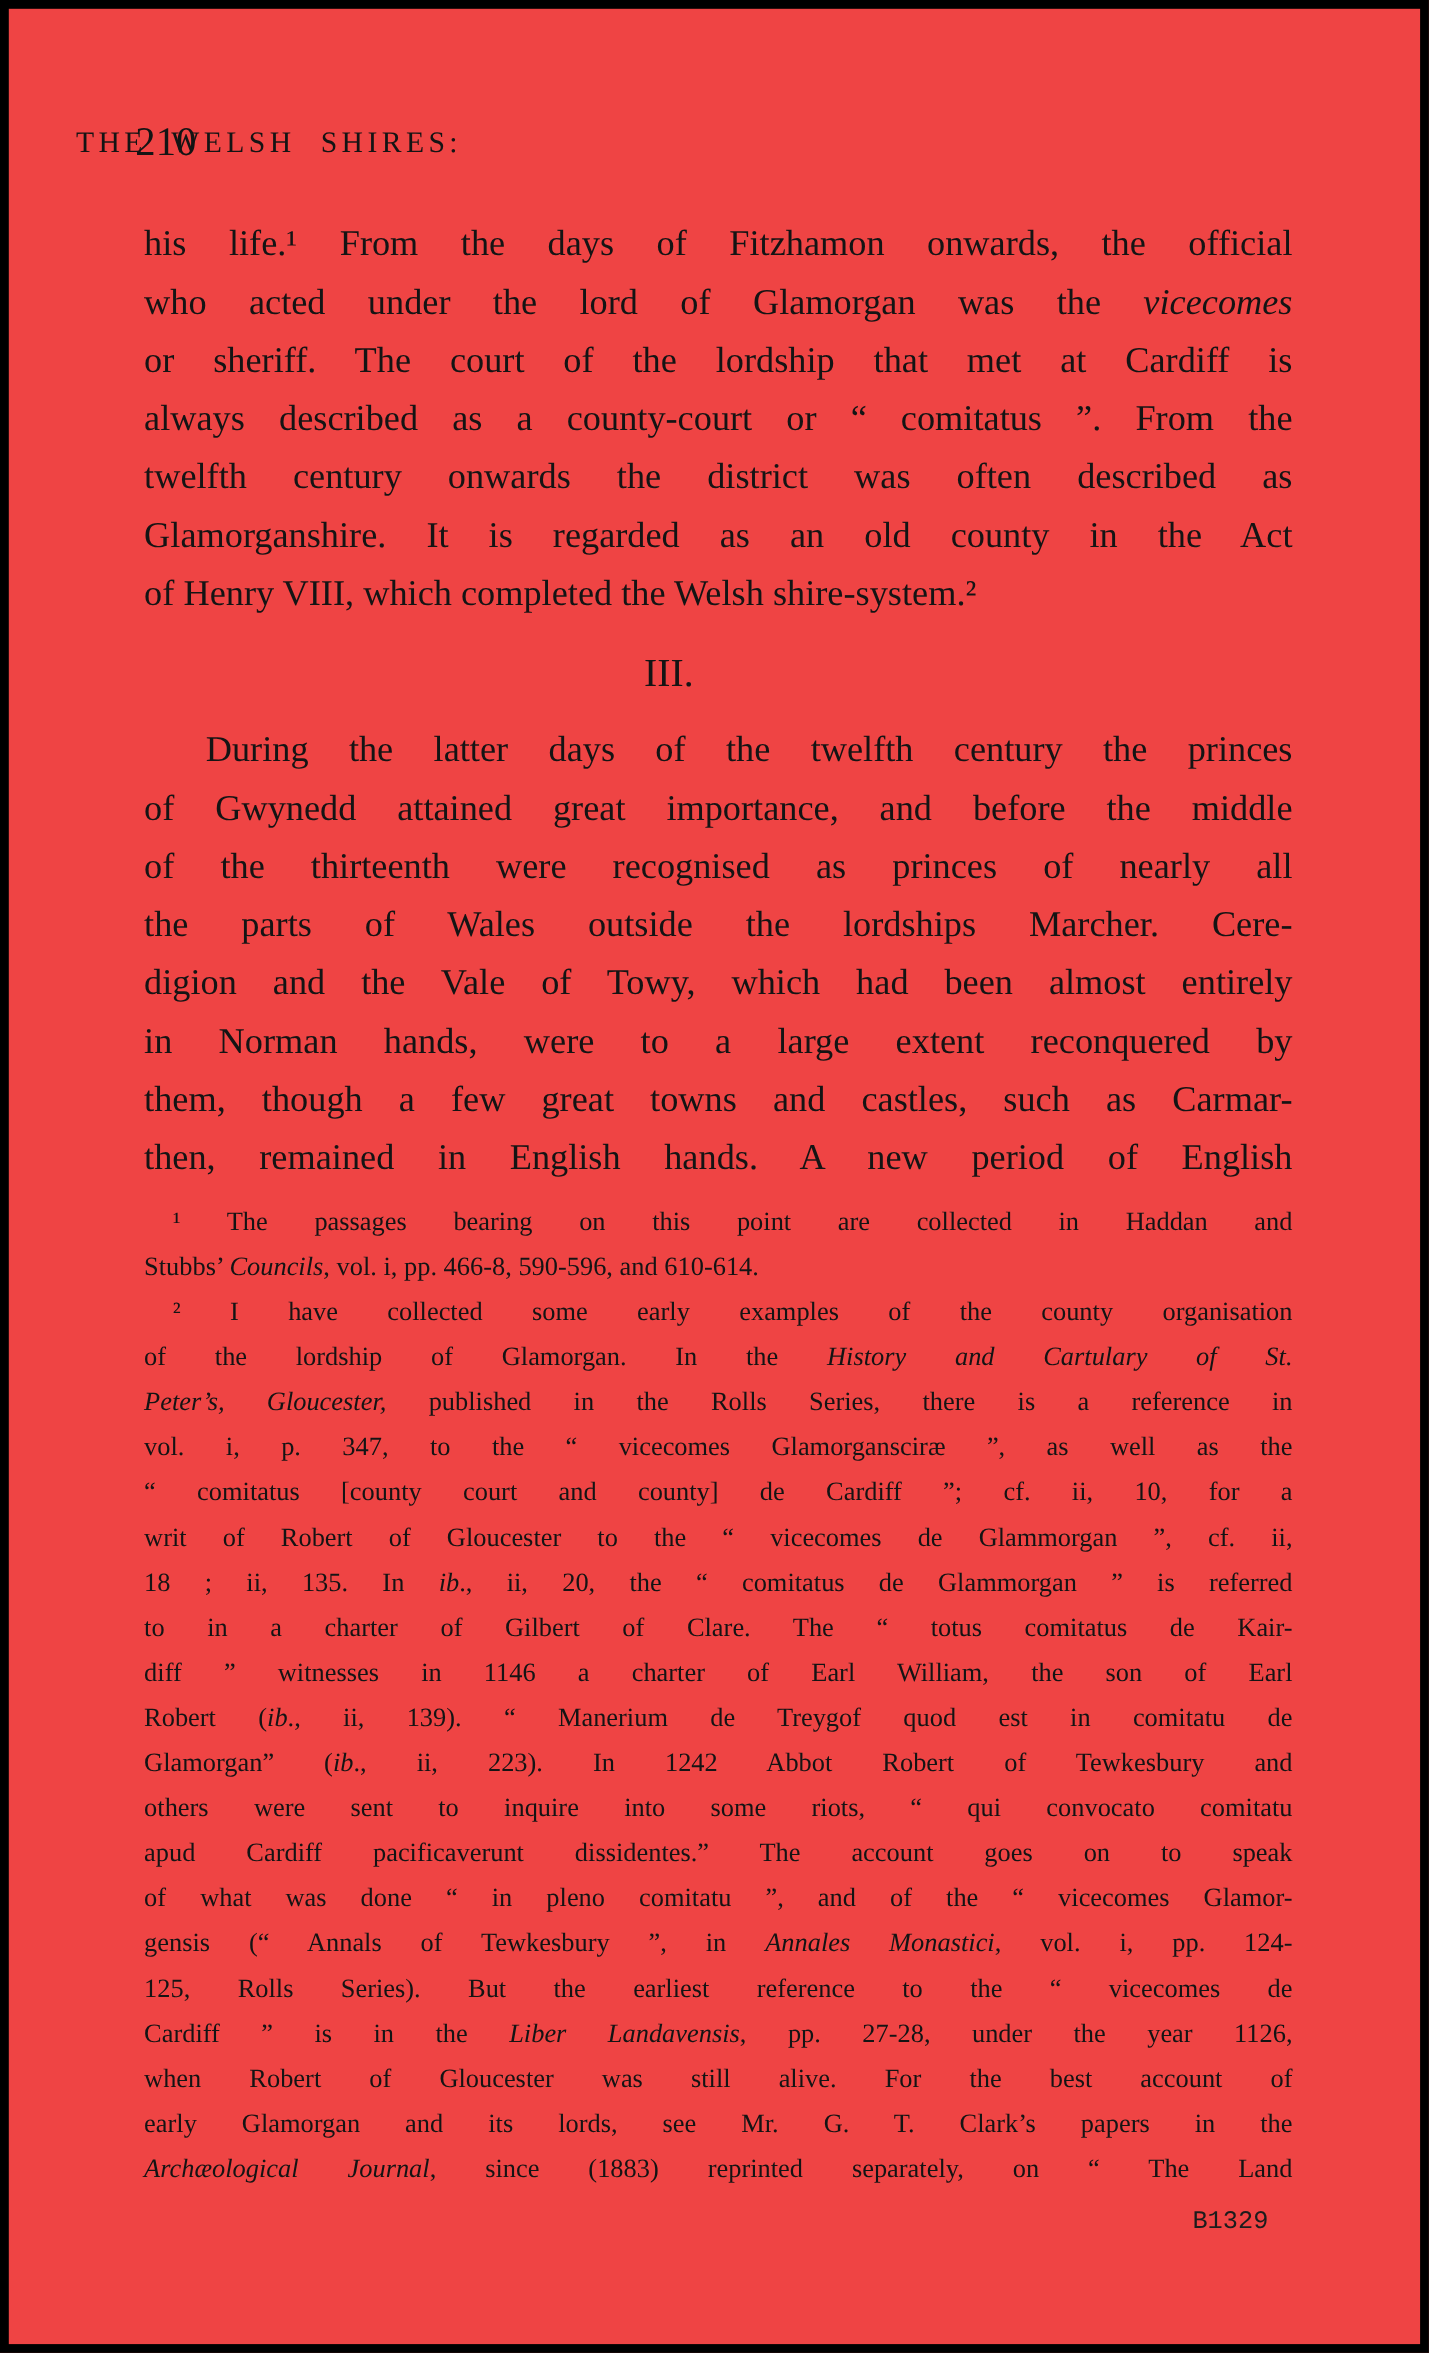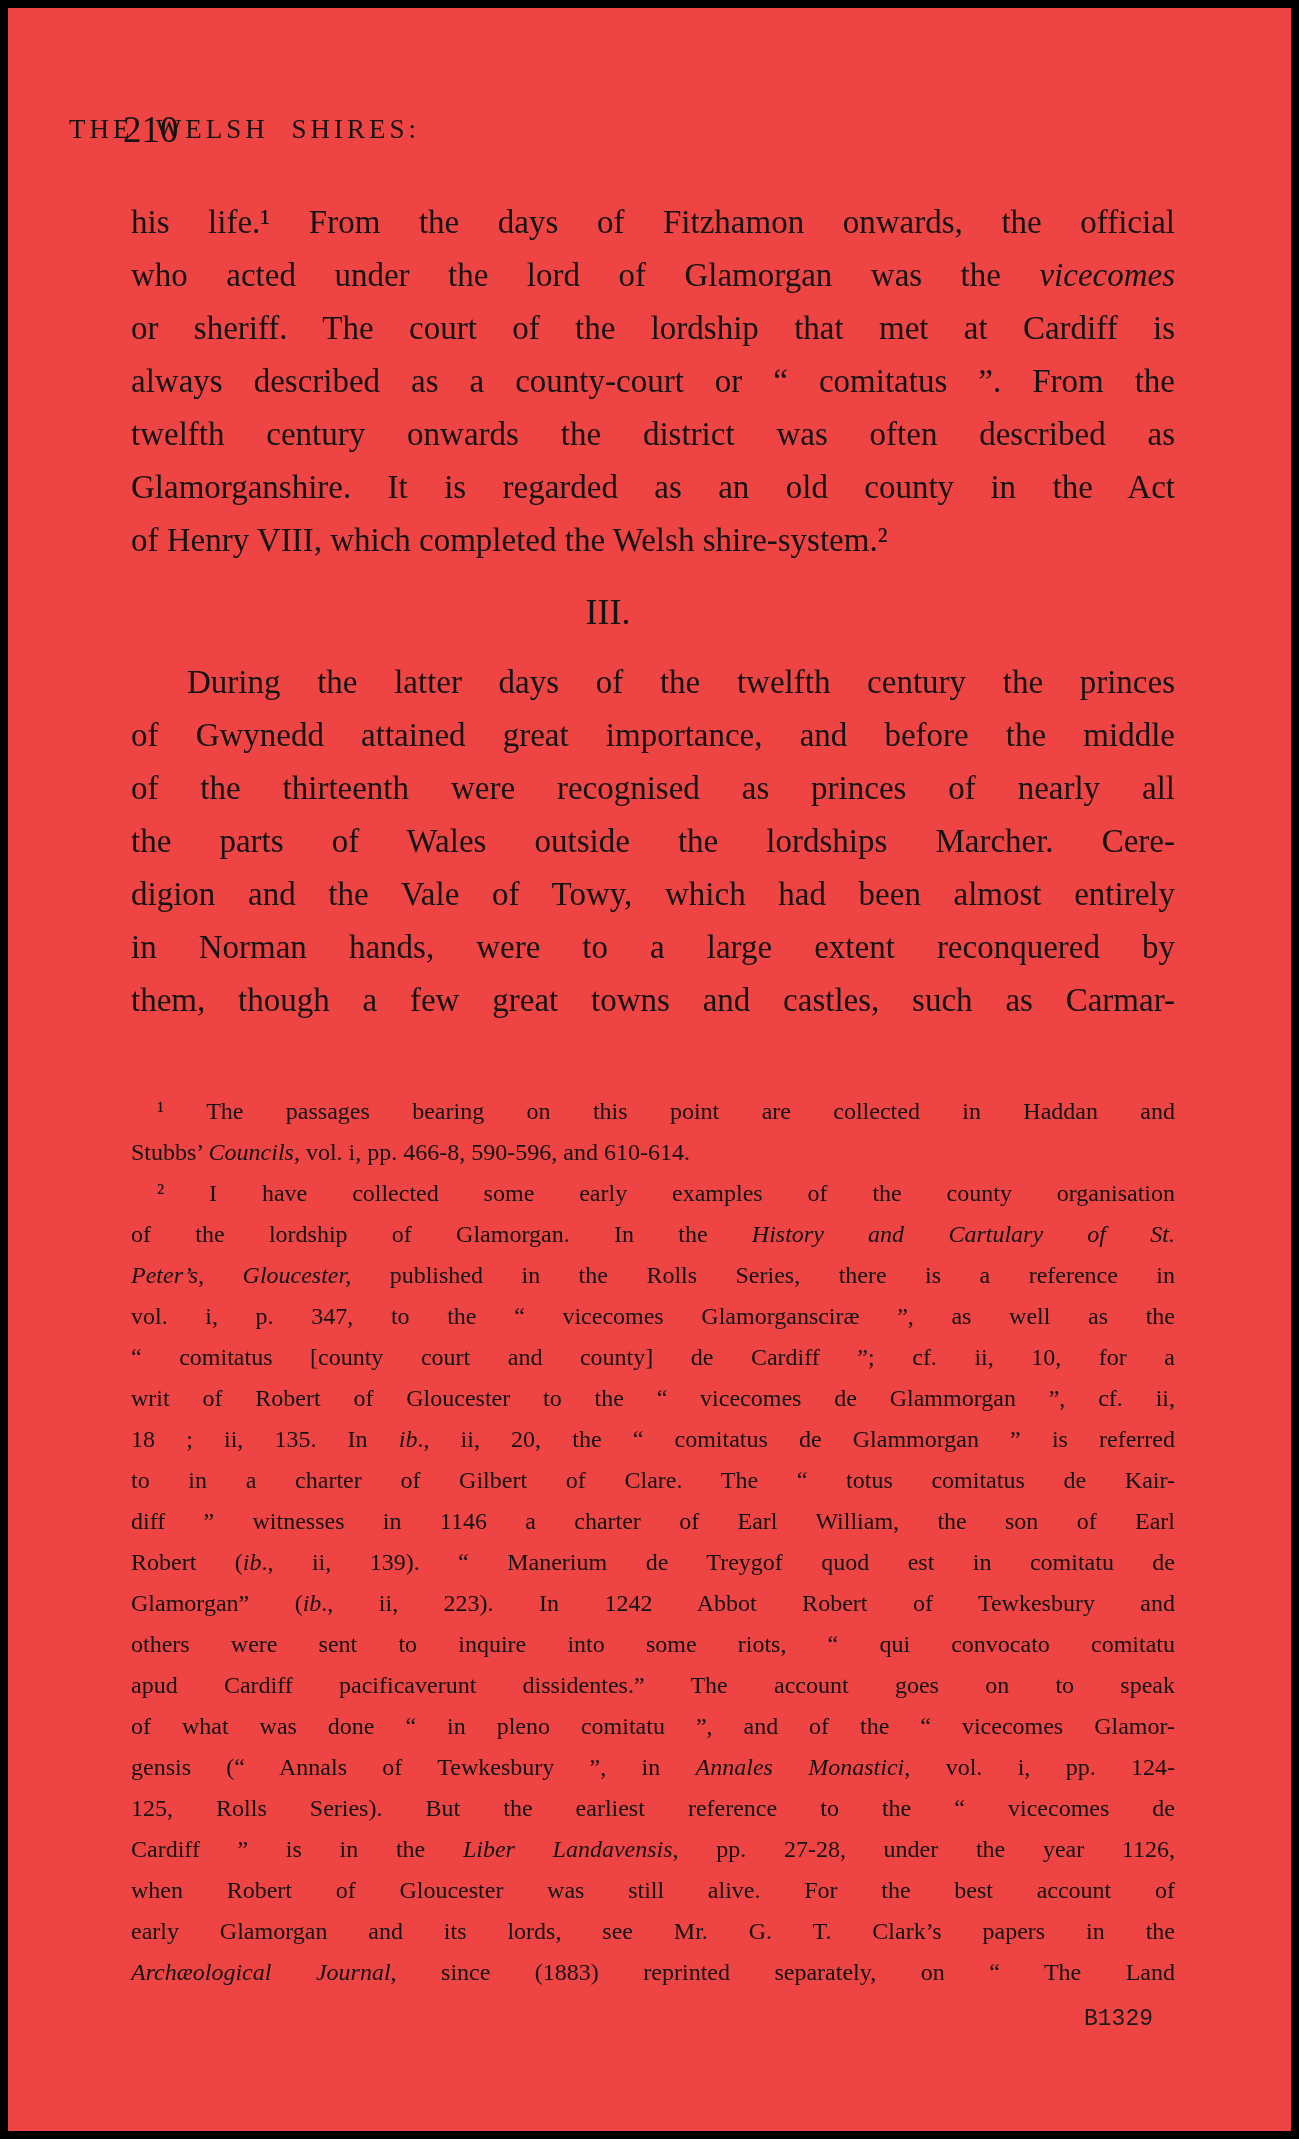--- a/index.html
+++ b/index.html
@@ -91,20 +91,21 @@
   <h2 class="section-heading">III.</h2>
 
   <section class="para para-2">
       <div class="line indent"><span>During the latter days of the twelfth century the princes</span></div>
       <div class="line"><span>of Gwynedd attained great importance, and before the middle</span></div>
       <div class="line"><span>of the thirteenth were recognised as princes of nearly all</span></div>
       <div class="line"><span>the parts of Wales outside the lordships Marcher. Cere-</span></div>
       <div class="line"><span>digion and the Vale of Towy, which had been almost entirely</span></div>
       <div class="line"><span>in Norman hands, were to a large extent reconquered by</span></div>
       <div class="line"><span>them, though a few great towns and castles, such as Carmar-</span></div>
+      <div class="line"><span>then, remained in English hands. A new period of English</span></div>
     </section>
 
   <section class="footnotes">
       <div class="line indent"><span>¹ The passages bearing on this point are collected in Haddan and</span></div>
       <div class="line no-j"><span>Stubbs’ </span><i>Councils</i><span>, vol. i, pp. 466-8, 590-596, and 610-614.</span></div>
       <div class="line indent"><span>² I have collected some early examples of the county organisation</span></div>
       <div class="line"><span>of the lordship of Glamorgan. In the </span><i>History and Cartulary of St.</i></div>
       <div class="line"><i>Peter’s, Gloucester,</i><span> published in the Rolls Series, there is a reference in</span></div>
       <div class="line"><span>vol. i, p. 347, to the “ vicecomes Glamorgansciræ ”, as well as the</span></div>
       <div class="line"><span>“ comitatus [county court and county] de Cardiff ”; cf. ii, 10, for a</span></div>

